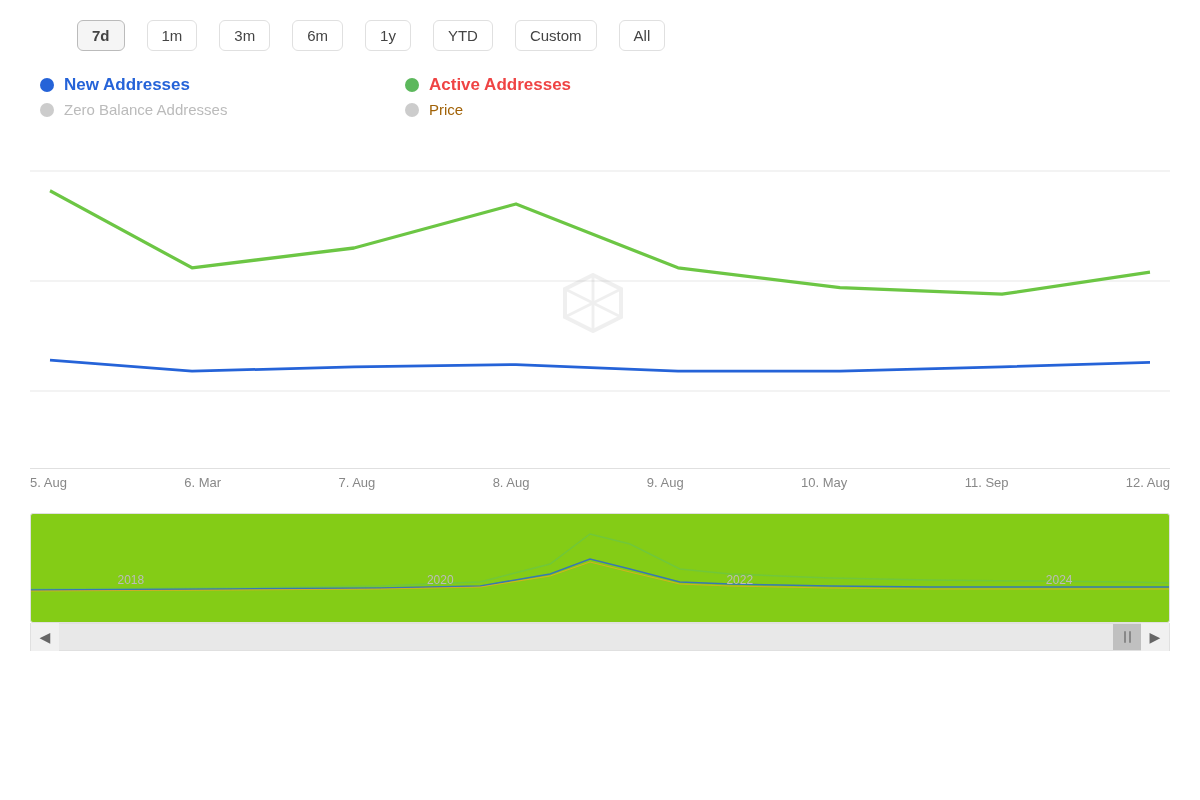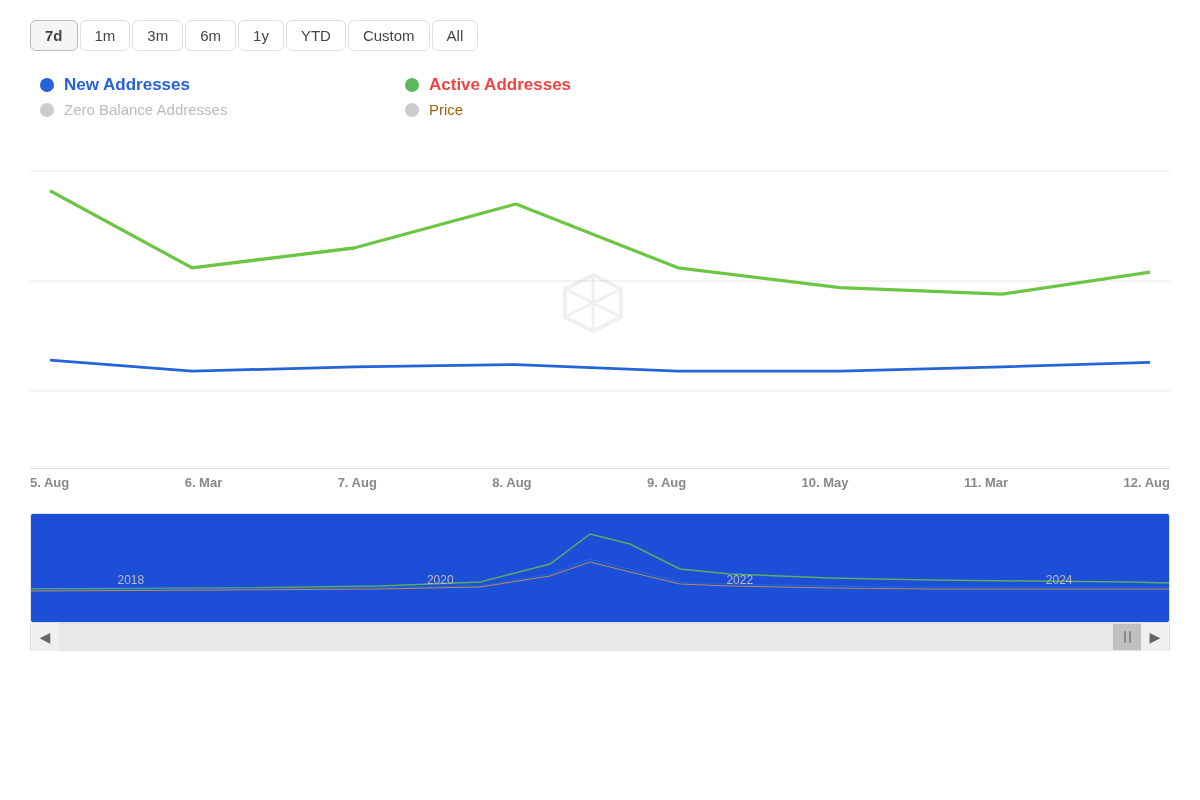--- a/index.html
+++ b/index.html
@@ -14,22 +14,23 @@
     .container {
       padding: 20px 30px;
       width: 1200px;
       height: 800px;
       position: relative;
     }
     
     .time-controls {
       display: flex;
       align-items: flex-start;
-      gap: 2px;
+      gap: 22px;
       margin-bottom: 24px;
+      margin-left: 47px;
     }
     .time-btn {
       padding: 6px 14px;
       border: 1px solid #e0e0e0;
       border-radius: 6px;
       background: #fff;
       font-size: 15px;
       color: #444;
       cursor: pointer;
       font-weight: 400;
@@ -68,21 +69,20 @@
       font-weight: 400;
       font-size: 15px;
       text-align: center;
     }
     .legend-label.blue { color: #2c5ecb; }
     .legend-label.green { color: #5cb85c; }
     
     .chart-wrapper {
       position: relative;
       width: 100%;
-      font-weight: bold;
     }
     .chart-area {
       position: relative;
       width: 100%;
       height: 330px;
     }
     .y-axis-label {
       font-size: 13px;
       color: #aaa;
       position: absolute;
@@ -133,21 +133,21 @@
     }
     
     .range-selector {
       margin-top: 23px;
       position: relative;
       width: 100%;
       height: 110px;
       border: 1px solid #e0e0e0;
       border-radius: 3px;
       overflow: hidden;
-      background: #1d4ed8;
+      background: #84cc16;
     }
     .range-nav {
       display: flex;
       align-items: center;
       height: 28px;
       border: 1px solid #e0e0e0;
       background: #f5f5f5;
     }
     .range-nav-btn {
       width: 28px;
@@ -255,21 +255,21 @@
       </svg>
     </div>
 
     <div class="x-axis">
     <span class="x-label">5. Aug</span>
         <span class="x-label">6. Mar</span>
         <span class="x-label">7. Aug</span>
         <span class="x-label">8. Aug</span>
         <span class="x-label">9. Aug</span>
         <span class="x-label">10. May</span>
-        <span class="x-label">11. Mar</span>
+        <span class="x-label">11. Sep</span>
         <span class="x-label">12. Aug</span>
       </div>
   </div>
 
   <div style="margin-top: 4px;">
     <div class="range-selector">
       <svg width="100%" height="80" viewBox="0 0 1140 80" preserveAspectRatio="none" style="display:block;">
 
         <polyline points="0,75 200,74 350,72 450,68 520,50 560,20 600,30 650,55 700,60 750,62 800,64 900,66 1000,67 1100,68 1140,69" fill="none" stroke="#6cc644" stroke-width="1.5" opacity="0.8"></polyline>
 

